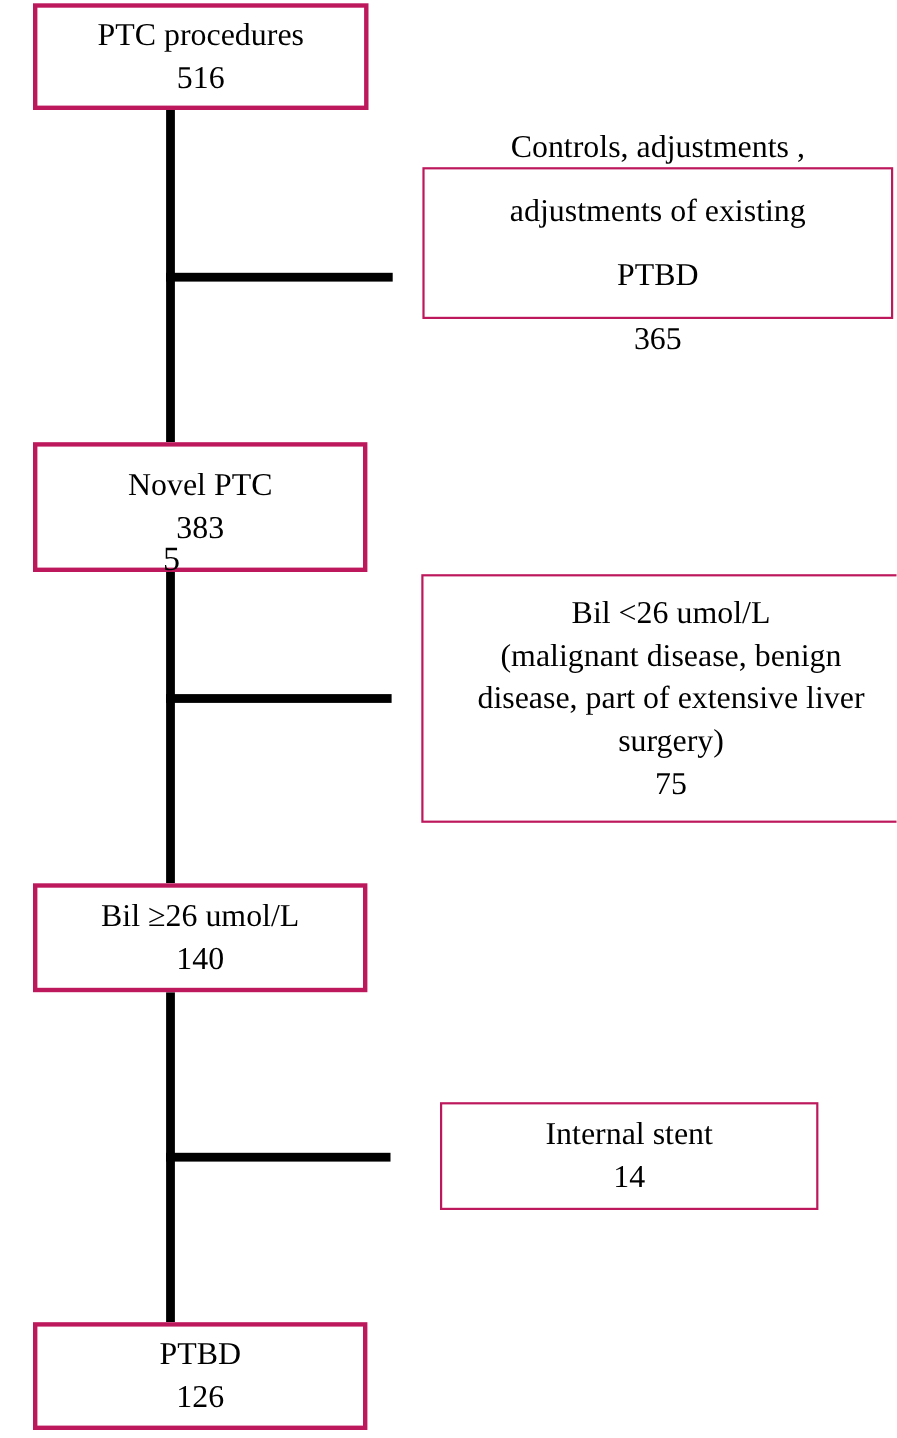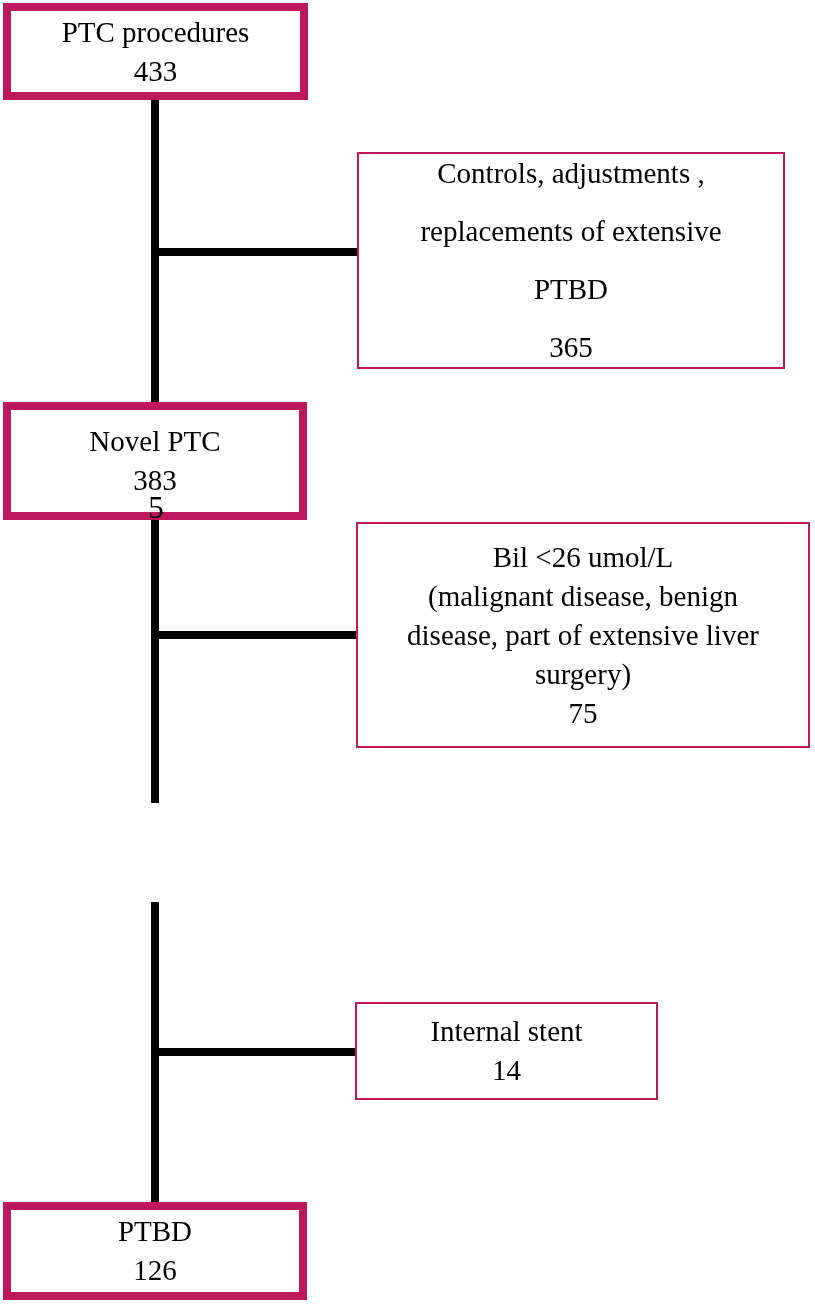--- a/index.html
+++ b/index.html
@@ -8,47 +8,48 @@
     width: 815px;
     height: 1307px;
     background: #ffffff;
     font-family: "Liberation Serif", serif;
     color: #000000;
     overflow: hidden;
   }
   .node {
     position: absolute;
     box-sizing: border-box;
-    border: 8px solid #be185d;
+    border: 4px solid #be185d;
     background: #ffffff;
     display: flex;
     flex-direction: column;
     align-items: center;
     justify-content: center;
     text-align: center;
     font-size: 29px;
     line-height: 39px;
     z-index: 2;
+    margin-left: 27px;
   }
   .node.side { border-width: 2px; }
   .node span { display: block; white-space: pre; }
   .connector {
     position: absolute;
     background: #000000;
     z-index: 1;
   }
   
   #box-ptc-procedures { left: 3px;   top: 3px;    width: 305px; height: 97px; }
   #box-novel-ptc      { left: 3px;   top: 402px;  width: 304px; height: 118px; }
   #box-bil-ge26       { left: 3px;   top: 803px;  width: 304px; height: 99px; }
   #box-ptbd           { left: 3px;   top: 1202px; width: 304px; height: 98px; }
   
-  #box-controls       { left: 357px; top: 152px;  width: 428px; height: 217px; gap: 19px; }
+  #box-controls       { left: 357px; top: 152px;  width: 428px; height: 138px; gap: 19px; }
   #box-bil-lt26       { left: 356px; top: 522px;  width: 454px; height: 226px; }
-  #box-internal-stent { left: 355px; top: 1002px; width: 303px; height: 98px; }
+  #box-internal-stent { left: 373px; top: 1002px; width: 344px; height: 98px; }
   
   #spine-1 { left: 151px; top: 100px;  width: 8px; height: 302px; }
   #spine-2 { left: 151px; top: 500px;  width: 8px; height: 303px; }
   #spine-3 { left: 151px; top: 902px;  width: 8px; height: 300px; }
   
   #branch-1 { left: 151px; top: 248px;  width: 206px; height: 8px; }
   #branch-2 { left: 151px; top: 631px;  width: 205px; height: 8px; }
   #branch-3 { left: 151px; top: 1048px; width: 204px; height: 8px; }
   
   .overflow-digit {
@@ -72,37 +73,41 @@
   <div class="connector" id="spine-3"></div>
 
   <div class="connector" id="branch-1"></div>
   <div class="connector" id="branch-2"></div>
   <div class="connector" id="branch-3"></div>
 
   <div class="overflow-digit">5</div>
 
   <div class="node" id="box-ptc-procedures">
     <span>PTC procedures</span>
-    <span>433</span>
+    <span>516</span>
   </div>
 
   <div class="node" id="box-novel-ptc">
     <span>Novel PTC</span>
     <span>383</span>
   </div>
 
+  <div class="node" id="box-bil-ge26">
+    <span>Bil ≥26 umol/L</span>
+    <span>140</span>
+  </div>
 
   <div class="node" id="box-ptbd">
     <span>PTBD</span>
     <span>126</span>
   </div>
 
   <div class="node side" id="box-controls">
     <span>Controls, adjustments ,</span>
-    <span>replacements of extensive</span>
+    <span>adjustments of existing</span>
     <span>PTBD</span>
     <span>365</span>
   </div>
 
   <div class="node side" id="box-bil-lt26">
     <span>Bil &lt;26 umol/L</span>
     <span>(malignant disease, benign</span>
     <span>disease, part of extensive liver</span>
     <span>surgery)</span>
     <span>75</span>

